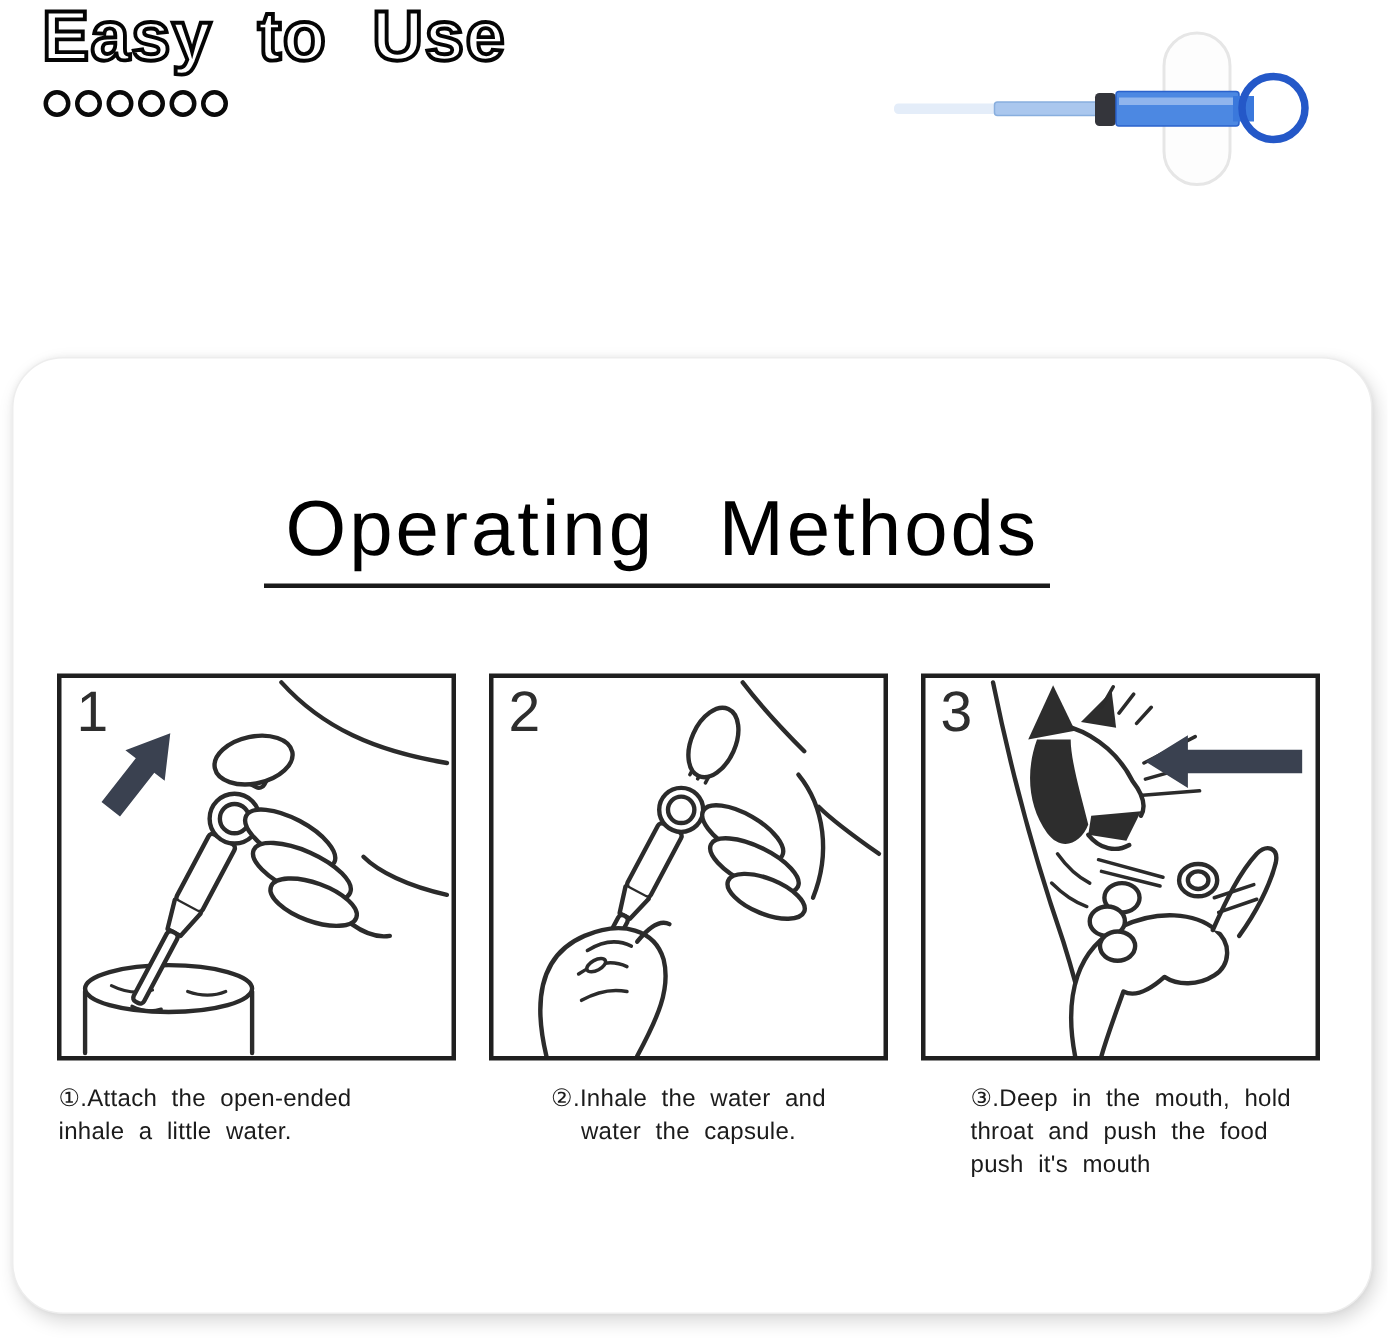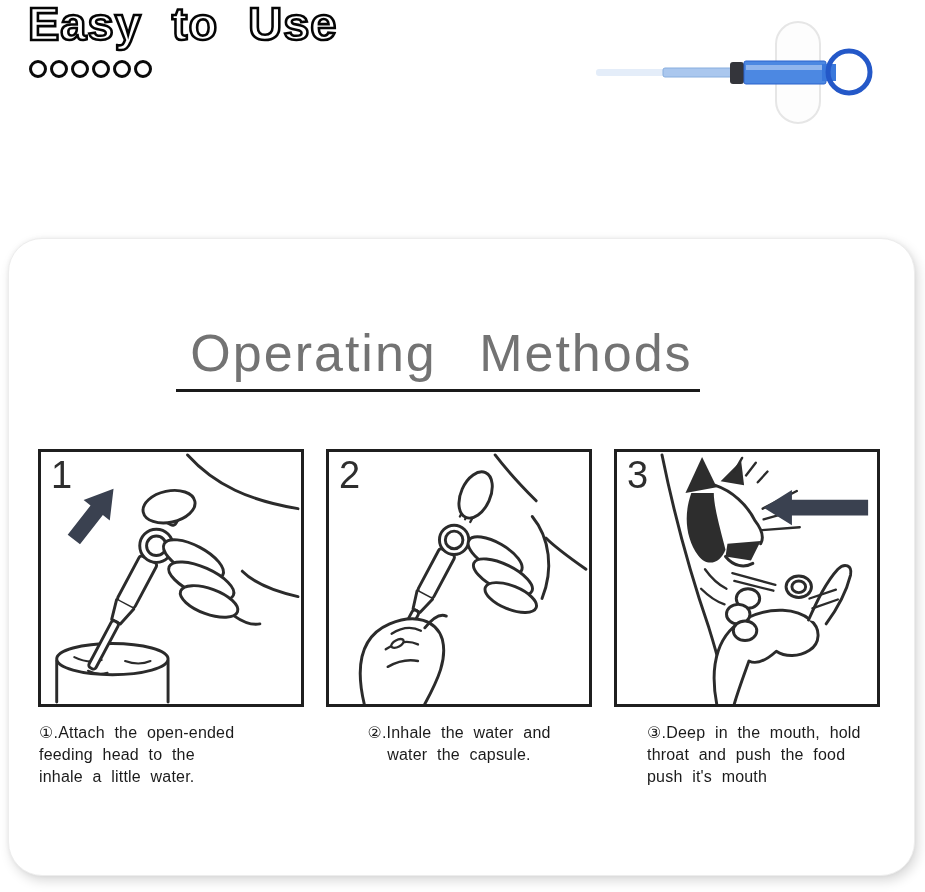--- a/index.html
+++ b/index.html
@@ -17,21 +17,21 @@
   .dot{width:12px;height:12px;border:3.4px solid #0a0a0a;border-radius:50%;background:#fff;}
   .product{position:absolute;left:558px;top:15px;width:345px;height:115px;}
   
   .card{
     position:absolute;left:8px;top:238px;width:905px;height:636px;
     background:#ffffff;border:1px solid #ededed;border-radius:34px;
     box-shadow:3px 5px 12px rgba(0,0,0,.15), 0 0 4px rgba(0,0,0,.05);
   }
   .card-heading{
     position:absolute;left:160px;top:84px;width:545px;text-align:center;
-    font-size:52px;font-weight:400;color:#737373;letter-spacing:2px;word-spacing:26px;
+    font-size:52px;font-weight:400;color:#000000;letter-spacing:2px;word-spacing:26px;
   }
   .heading-underline{
     position:absolute;left:167px;top:150px;width:524px;height:3px;background:#1a1a1a;
   }
   .panel{
     position:absolute;top:210px;width:260px;height:252px;
     border:3px solid #1f1f1f;background:#fff;
   }
   .panel-1{left:29px;} .panel-2{left:317px;} .panel-3{left:605px;}
   .panel-number{
@@ -171,21 +171,20 @@
       </g>
       <g transform="translate(205,57)">
         <polygon points="-55,0 -26,-18 -26,-8 52,-8 52,8 -26,8 -26,18" fill="#3a4150"></polygon>
       </g>
     </svg>
     <div class="panel-number">3</div>
   </div>
 
   <div class="caption caption-1">
     <div>①.Attach the open-ended</div>
-    <div>feeding head to the</div>
     <div>inhale a little water.</div>
   </div>
   <div class="caption caption-2">
     <div>②.Inhale the water and</div>
     <div>water the capsule.</div>
   </div>
   <div class="caption caption-3">
     <div>③.Deep in the mouth, hold</div>
     <div>throat and push the food</div>
     <div>push it's mouth</div>

